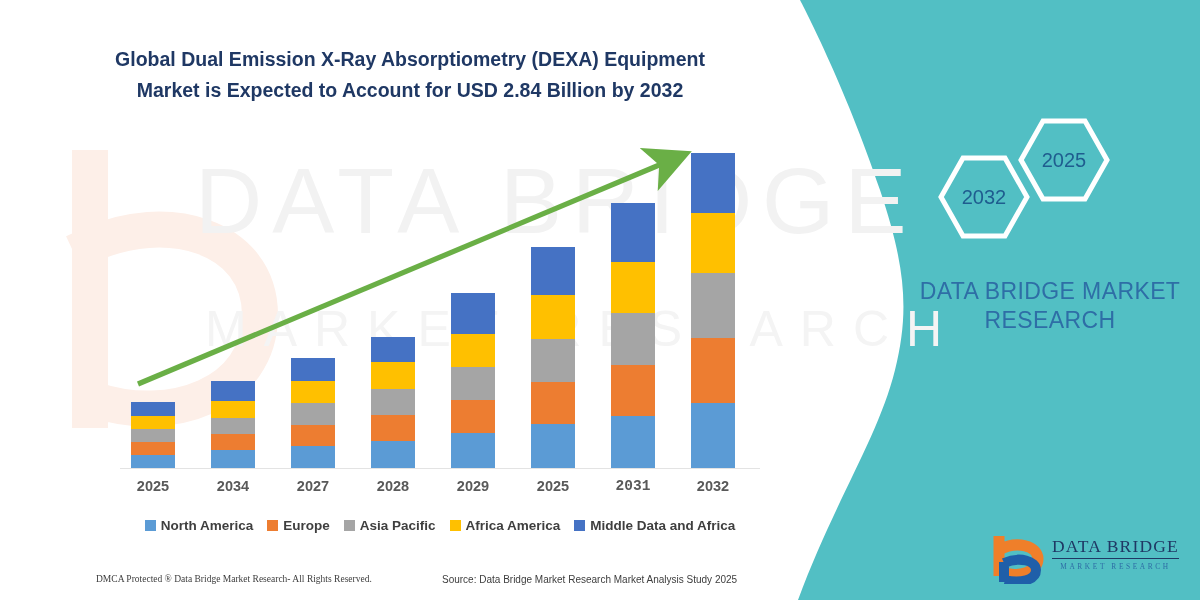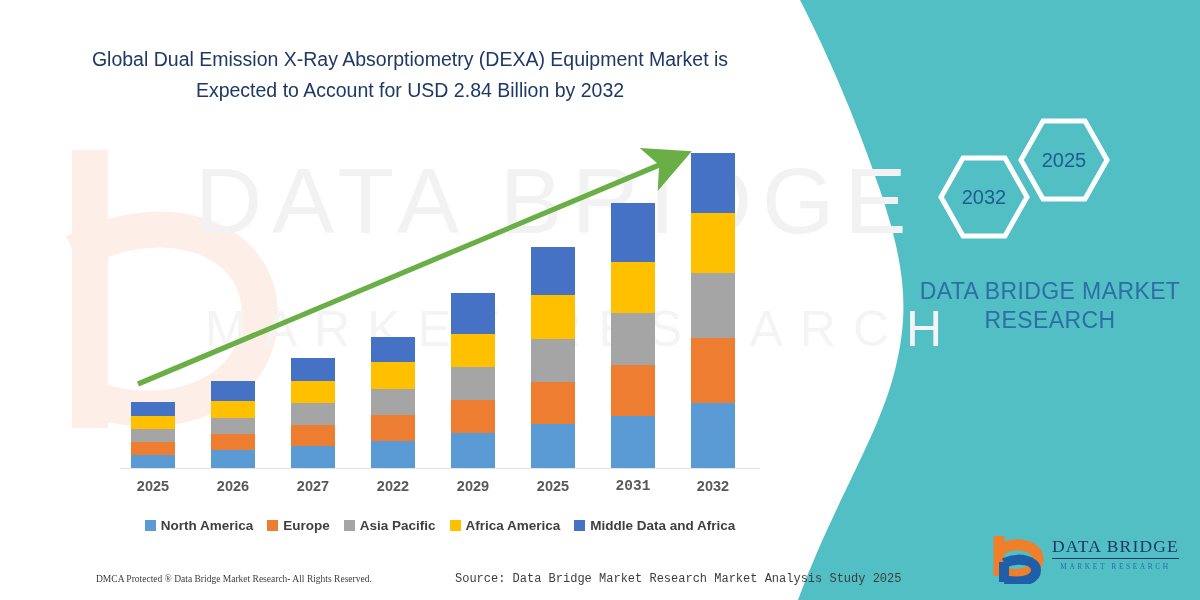--- a/index.html
+++ b/index.html
@@ -47,21 +47,21 @@
     position:absolute; z-index:3; left:55px; top:150px;
     width:270px; height:300px; pointer-events:none;
   }
 
   
   .left-wrap{ position:absolute; inset:0; z-index:5; }
 
   .chart-title{
     position:absolute; left:90px; top:44px; width:640px;
     text-align:center;
-    font-size:19.5px; line-height:31px; font-weight:400;
+    font-size:19.5px; line-height:31px; font-weight:700;
     color:#1f3864;
     font-family:"Liberation Sans", sans-serif;
   }
 
   
   .plot{
     position:absolute; left:0px; top:0px; width:800px; height:600px;
   }
   .axis-line{
     position:absolute; left:120px; top:468px; width:640px; height:1px;
@@ -104,23 +104,23 @@
     z-index:7;
     display:flex; align-items:center;
   }
   .footer-dmca{
     position:absolute; left:96px;
     font-size:9.5px; color:#3d3d3d;
     font-family:"Liberation Serif", serif;
     white-space:nowrap;
   }
   .footer-source{
-    position:absolute; left:455px;
-    font-size:12px; color:#3d3d3d;
-    font-family:Liberation Mono, monospace;
+    position:absolute; left:442px;
+    font-size:10px; color:#3d3d3d;
+    font-family:Liberation Sans, sans-serif;
     white-space:nowrap;
   }
 
   
   .right-content{ position:absolute; inset:0; z-index:8; }
   .panel-title{
     position:absolute; left:905px; top:22px; width:290px;
     text-align:center;
     font-size:18px; line-height:28px; font-weight:400;
     color:#ffffff;
@@ -234,23 +234,23 @@
           <div class="bar" style="left: 691px;">
             <div class="seg" style="height: 65px; background: rgb(91, 155, 213);"></div>
             <div class="seg" style="height: 65px; background: rgb(237, 125, 49);"></div>
             <div class="seg" style="height: 65px; background: rgb(165, 165, 165);"></div>
             <div class="seg" style="height: 60px; background: rgb(255, 192, 0);"></div>
             <div class="seg" style="height: 60px; background: rgb(69, 114, 196);"></div>
           </div>
         </div>
       <div class="xlabels" id="xlabels">
           <div class="xlabel" style="left: 123px;">2025</div>
-          <div class="xlabel" style="left: 203px;">2026</div>
+          <div class="xlabel" style="left: 203px;">2034</div>
           <div class="xlabel" style="left: 283px;">2027</div>
-          <div class="xlabel" style="left: 363px;">2022</div>
+          <div class="xlabel" style="left: 363px;">2028</div>
           <div class="xlabel" style="left: 443px;">2029</div>
           <div class="xlabel" style="left: 523px;">2025</div>
           <div class="xlabel" style="left: 603px; font-family: Liberation Mono, monospace;">2031</div>
           <div class="xlabel" style="left: 683px;">2032</div>
         </div>
     </div>
 
     <svg class="arrow-svg" viewBox="0 0 800 600">
       <defs>
         <marker id="ah" markerWidth="9" markerHeight="9" refX="3.2" refY="4.5" orient="auto">

